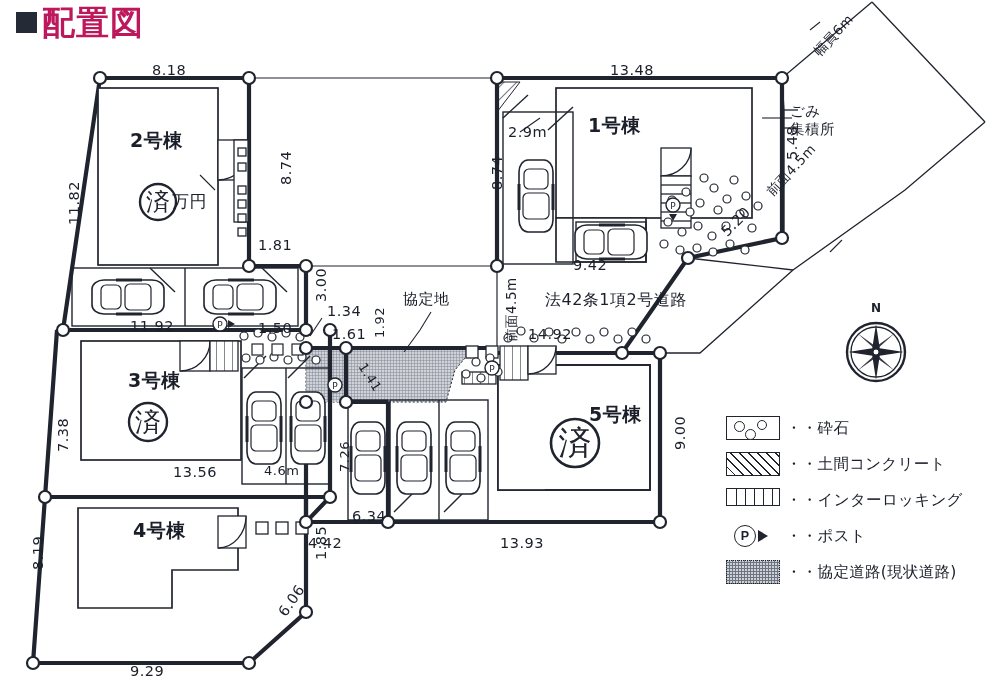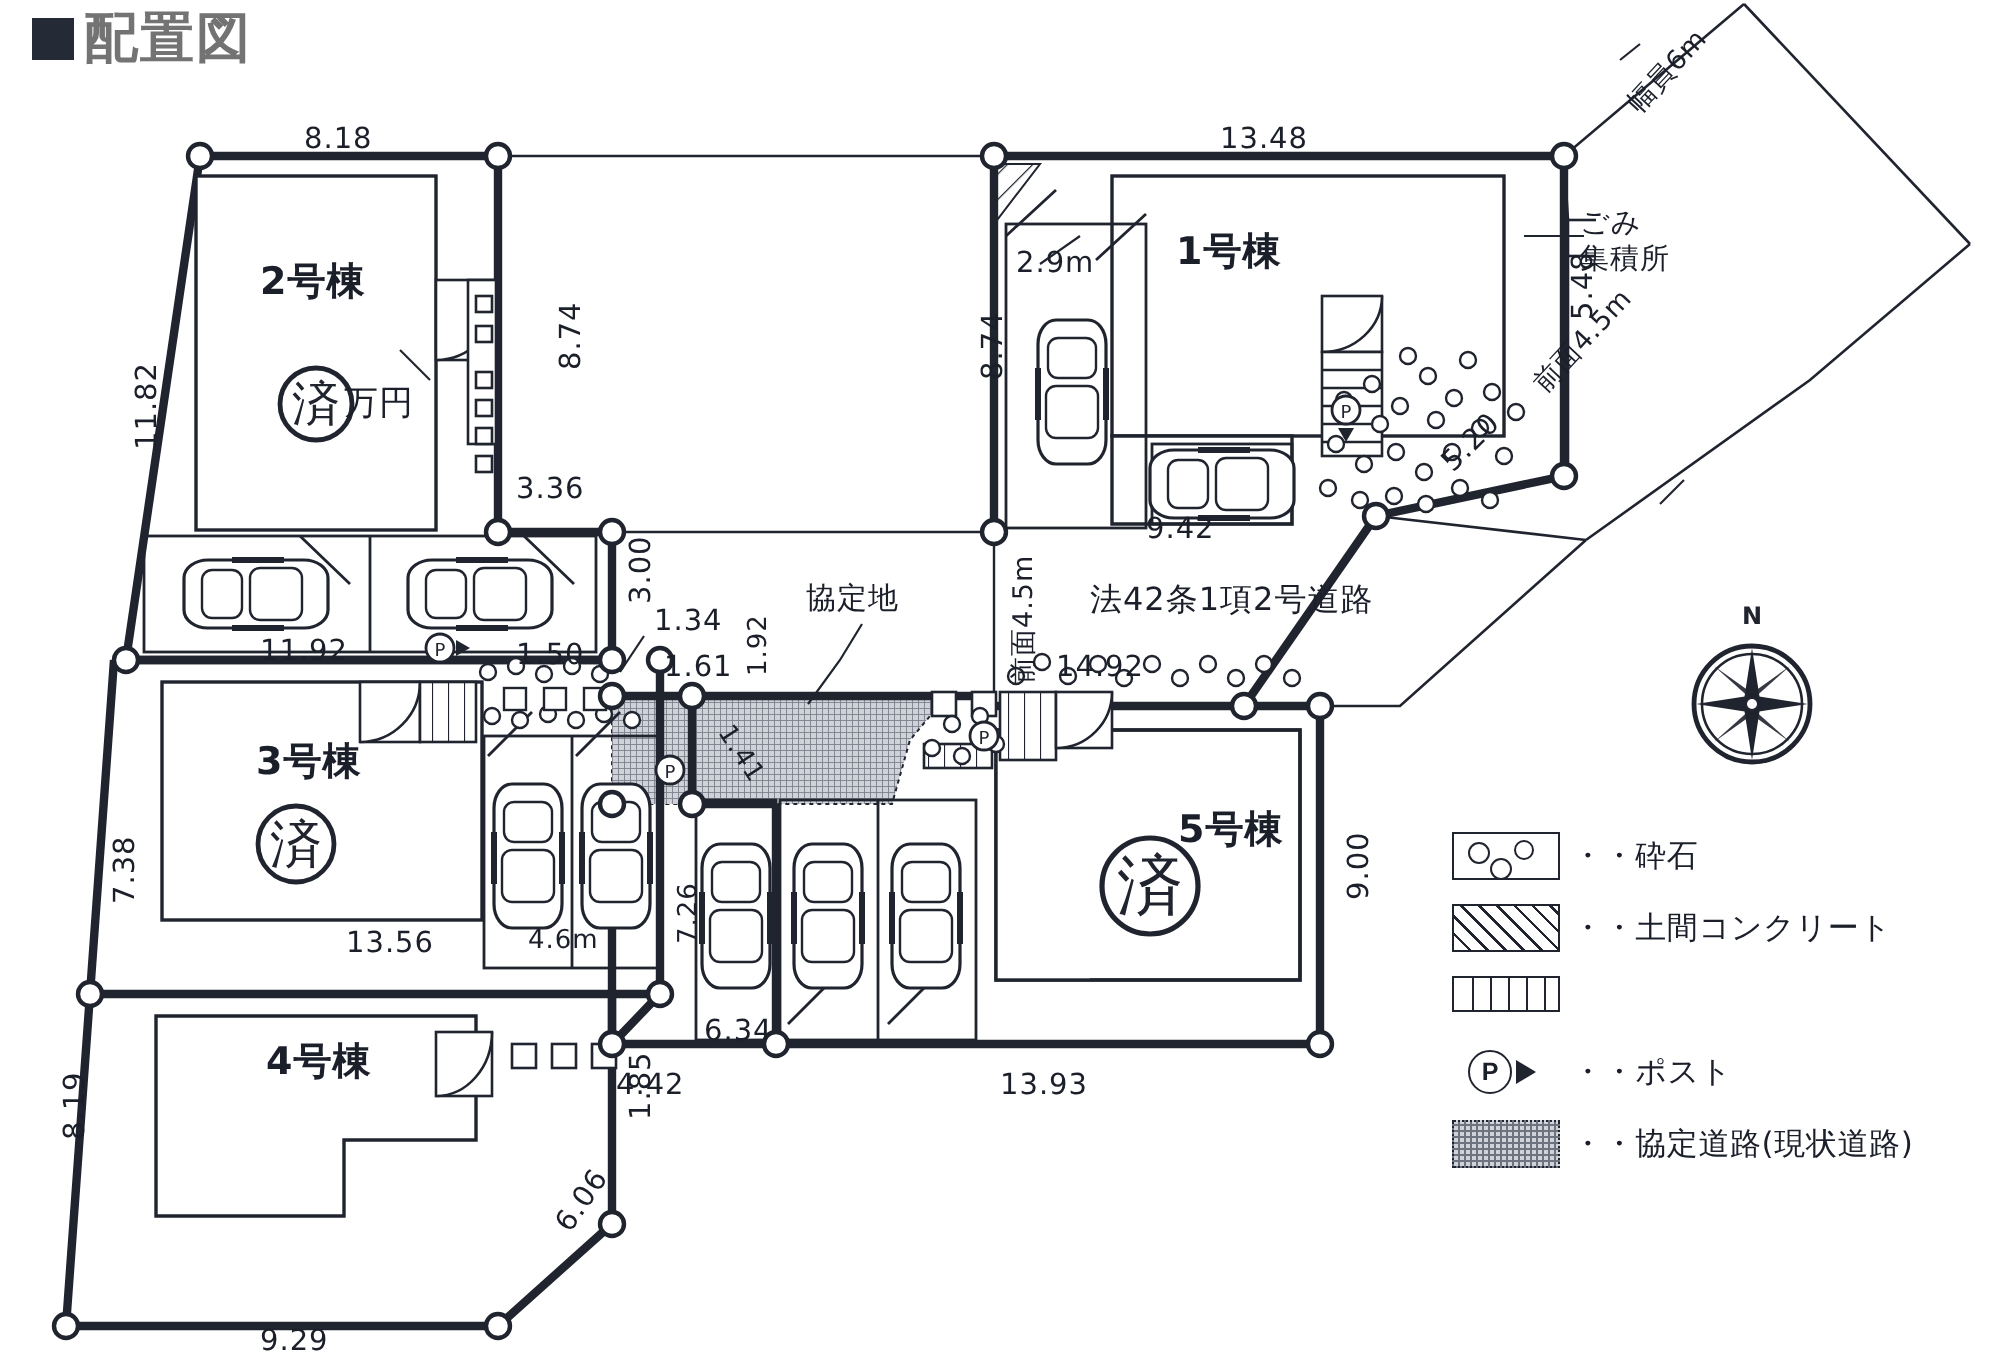--- a/index.html
+++ b/index.html
@@ -12,21 +12,21 @@
   #stage{position:absolute;left:0;top:0;width:1000px;height:685px;}
   svg#plan{position:absolute;left:0;top:0;width:1000px;height:685px;display:block;}
 
   .title-block{
     position:absolute;left:16px;top:6px;display:flex;align-items:center;gap:5px;
   }
   .title-mark{
     width:21px;height:21px;background:#242a36;display:inline-block;
   }
   .title-text{
-    font-size:27px;font-weight:700;letter-spacing:1px;color:#737373;
+    font-size:33px;font-weight:700;letter-spacing:1px;color:#be185d;
     font-family:"DejaVu Sans","Liberation Sans",sans-serif;line-height:1;
   }
 
   
   .lbl{
     position:absolute;font-size:14px;color:#1b1f2a;white-space:nowrap;
     font-family:"DejaVu Sans","Liberation Sans",sans-serif;
     letter-spacing:.5px;
   }
   .lbl.num{font-size:14.5px;}
@@ -442,21 +442,21 @@
   <div class="lbl big" style="left:130px;top:128px;">2号棟</div>
   <div class="lbl" style="left:172px;top:190px;font-size:17px;">万円</div>
   <div class="lbl big" style="left:588px;top:113px;">1号棟</div>
   <div class="lbl big" style="left:128px;top:368px;">3号棟</div>
   <div class="lbl big" style="left:133px;top:518px;">4号棟</div>
   <div class="lbl big" style="left:552px;top:402px;margin-left:37px;">5号棟</div>
 
   <div class="lbl num" style="left:152px;top:62px;">8.18</div>
   <div class="lbl num rot90" style="left:66px;top:225px;">11.82</div>
   <div class="lbl num rot90" style="left:278px;top:185px;">8.74</div>
-  <div class="lbl num" style="left:258px;top:237px;">3.36</div>
+  <div class="lbl num" style="left:258px;top:237px;">1.81</div>
   <div class="lbl num rot90" style="left:313px;top:302px;">3.00</div>
   <div class="lbl num rot90" style="left:55px;top:452px;">7.38</div>
   <div class="lbl num" style="left:130px;top:318px;">11.92</div>
   <div class="lbl num" style="left:173px;top:464px;">13.56</div>
   <div class="lbl num rot90" style="left:30px;top:570px;">8.19</div>
   <div class="lbl num" style="left:130px;top:663px;">9.29</div>
   <div class="lbl num" style="left:275px;top:610px;transform:rotate(-55deg);transform-origin:left top;">6.06</div>
   <div class="lbl num rot90" style="left:313px;top:560px;">1.85</div>
   <div class="lbl num" style="left:258px;top:320px;">1.50</div>
   <div class="lbl num" style="left:327px;top:303px;">1.34</div>
@@ -503,20 +503,21 @@
       <span class="legend-swatch">
         <span class="sw-box sw-hatch" style="display:block;"></span>
       </span>
       <span class="legend-text">・・土間コンクリート</span>
     </div>
 
     <div class="legend-row">
       <span class="legend-swatch">
         <span class="sw-box sw-ilock" style="display:block;"></span>
       </span>
+      <span class="legend-text">・・インターロッキング</span>
     </div>
 
     <div class="legend-row">
       <span class="legend-swatch">
         <span class="sw-post">
           <span class="post-circle">P</span>
           <span class="post-tri"></span>
         </span>
       </span>
       <span class="legend-text">・・ポスト</span>

